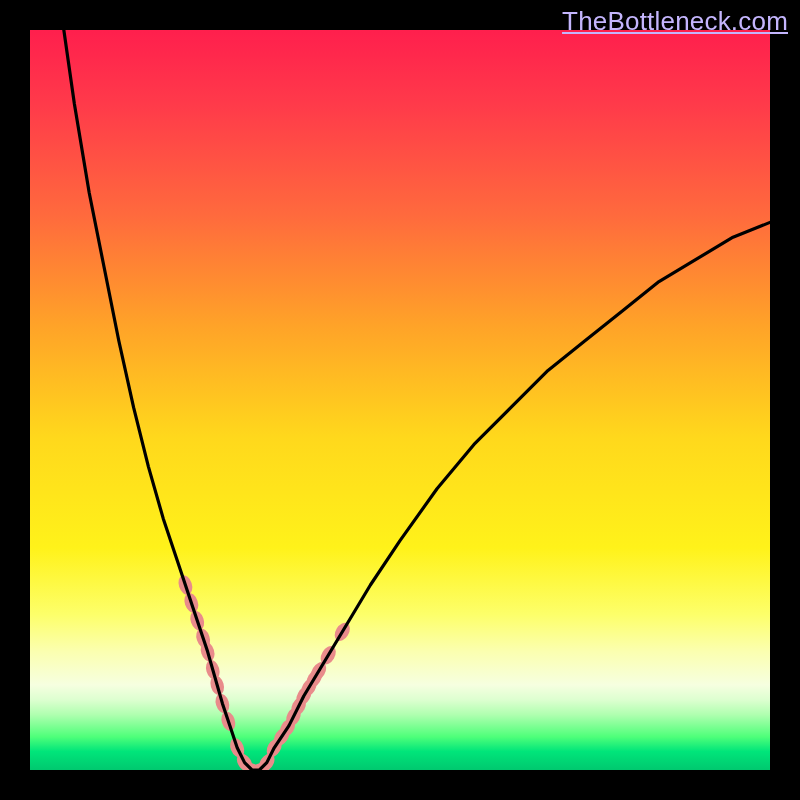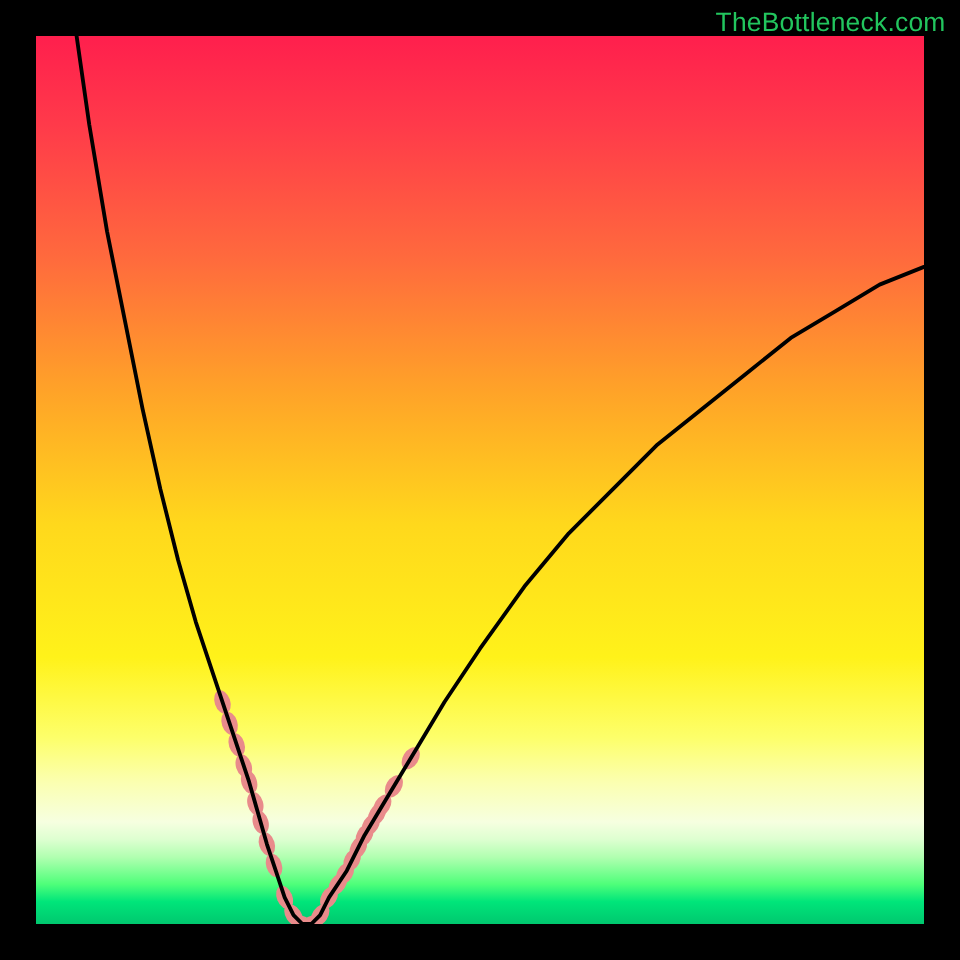--- a/index.html
+++ b/index.html
@@ -35,25 +35,26 @@
     position: absolute;
     left: 0;
     top: 0;
     width: 740px;
     height: 740px;
   }
   .watermark {
     position: absolute;
     top: 6px;
     right: 12px;
-    color: #22c55e;
-    font-size: 22px;
+    color: #c4b5fd;
+    font-size: 26px;
     font-weight: 500;
     letter-spacing: 0.2px;
     user-select: none;
+    text-decoration: underline;
   }
 </style>
 </head>
 <body>
 
 <div class="frame">
 
   <div class="plot-area">
 
     <svg class="heatmap" viewBox="0 0 740 740" preserveAspectRatio="none">

